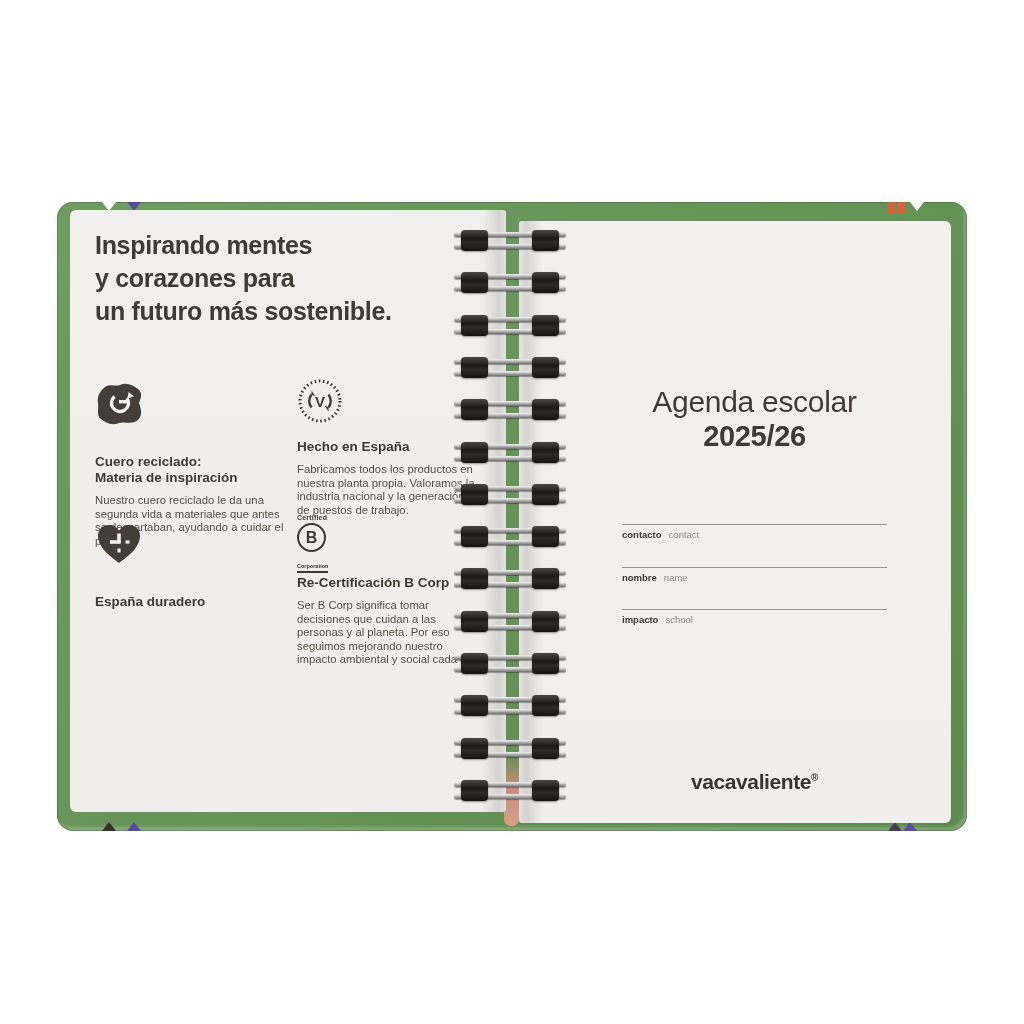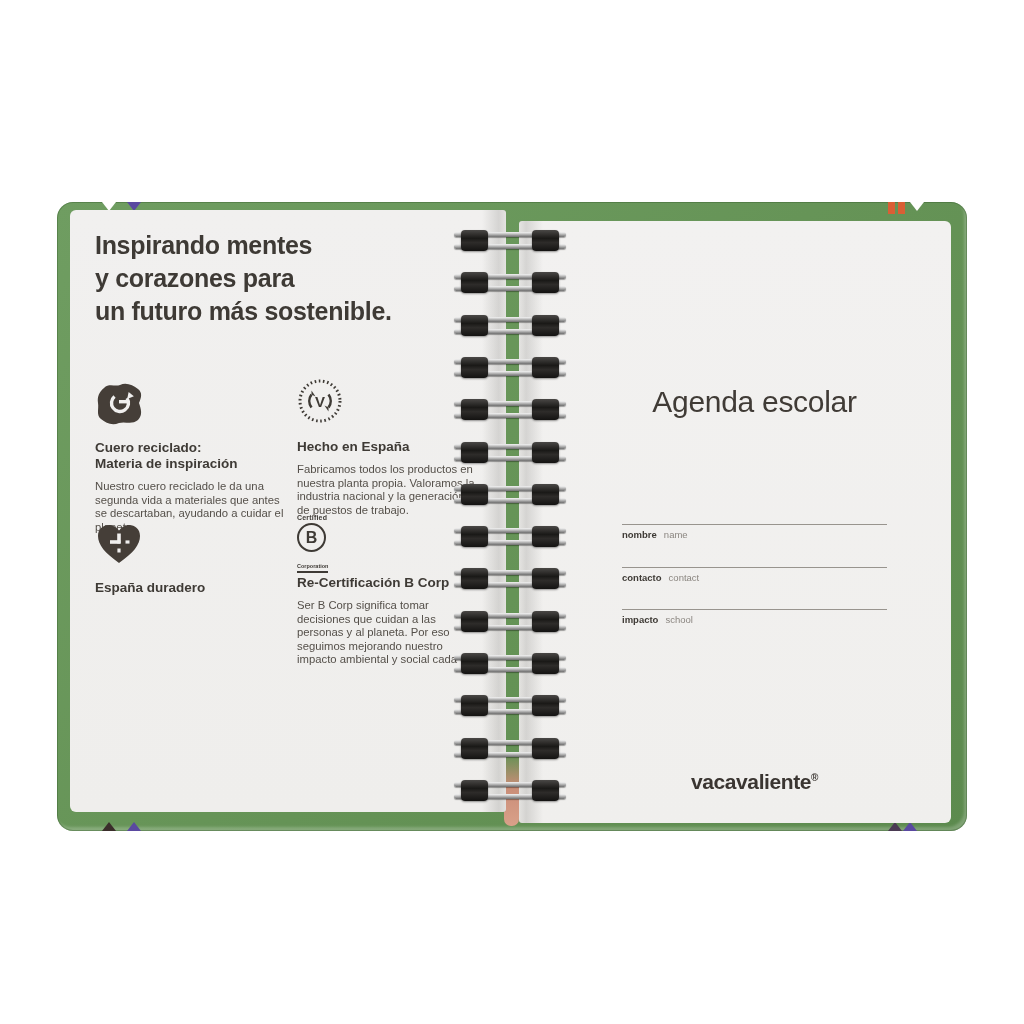--- a/index.html
+++ b/index.html
@@ -36,21 +36,21 @@
   .cap{position:absolute;top:0;width:27px;height:21px;border-radius:4px;
     background:linear-gradient(180deg,#4a4846 0%,#1a1917 40%,#2e2c2a 60%,#141312 100%);
     box-shadow:0 1px 2px rgba(0,0,0,.4);}
   .c-left{left:7px;} .c-right{left:78px;}
 
   
   .headline{position:absolute;left:25px;top:19px;font-size:25px;line-height:33px;font-weight:bold;
     letter-spacing:-.3px;white-space:pre-line;color:#3e3a35;}
   .section{position:absolute;}
   .sec-icon{height:48px;display:flex;align-items:flex-start;}
-  .sec-title{font-size:13.5px;font-weight:bold;line-height:16px;margin-top:11px;white-space:pre-line;color:#3e3a35;}
+  .sec-title{font-size:13.5px;font-weight:bold;line-height:16px;margin-top:25px;white-space:pre-line;color:#3e3a35;}
   .sec-body{font-size:11.3px;line-height:13.5px;margin-top:8px;color:#544f49;}
   .s1{left:25px;top:171px;width:192px;}
   .s2{left:227px;top:168px;width:182px;}
   .s3{left:25px;top:311px;width:200px;}
   .s4{left:227px;top:304px;width:186px;}
   .s2 .sec-title,.s4 .sec-title{margin-top:13px;}
 
   
   .bcorp{line-height:1;}
   .bcorp-top{font-size:7px;font-weight:bold;letter-spacing:.2px;color:#3e3a35;}
@@ -147,37 +147,38 @@
         </div>
       </div>
       <div class="sec-title">Re-Certificación B Corp</div>
       <div class="sec-body">Ser B Corp significa tomar decisiones que cuidan a las personas y al planeta. Por eso seguimos mejorando nuestro impacto ambiental y social cada día.</div>
     </div>
   </div>
 
   <div class="page page-right">
     <div class="rp-title">
       <div class="agenda-title">Agenda escolar</div>
+      <div class="school-year">2025/26</div>
     </div>
 
     <div class="fields">
+      <div class="field">
+        <div class="field-labels">
+          <span class="fl-es">contacto</span>
+          <span class="fl-en">contact</span>
+        </div>
+      </div>
       <div class="field">
         <div class="field-labels">
           <span class="fl-es">nombre</span>
           <span class="fl-en">name</span>
         </div>
       </div>
       <div class="field">
         <div class="field-labels">
-          <span class="fl-es">contacto</span>
-          <span class="fl-en">contact</span>
-        </div>
-      </div>
-      <div class="field">
-        <div class="field-labels">
           <span class="fl-es">impacto</span>
           <span class="fl-en">school</span>
         </div>
       </div>
     </div>
 
     <div class="brand">
       <span>vacavaliente</span><sup>®</sup>
     </div>
   </div>

